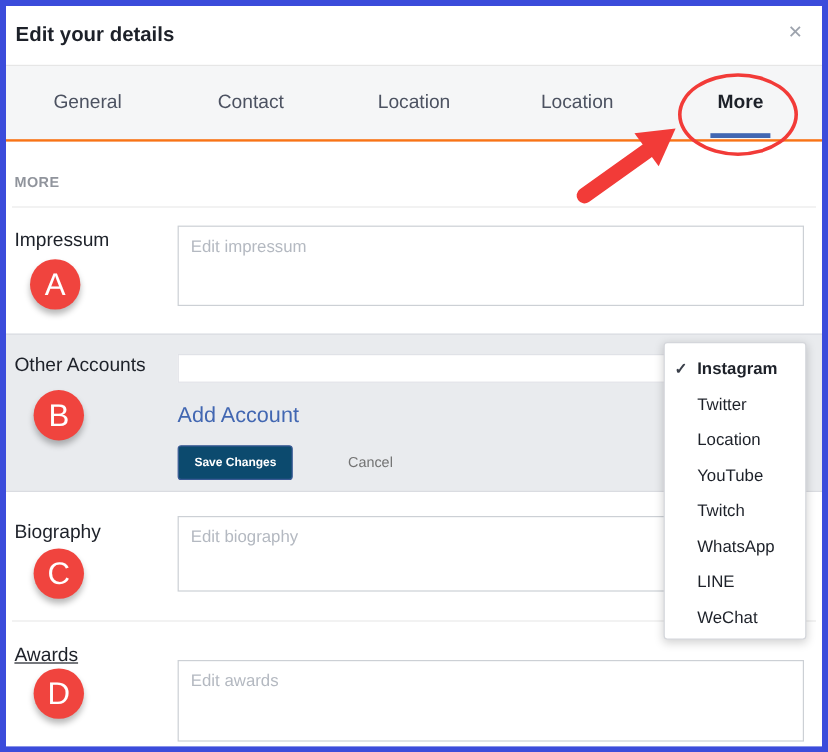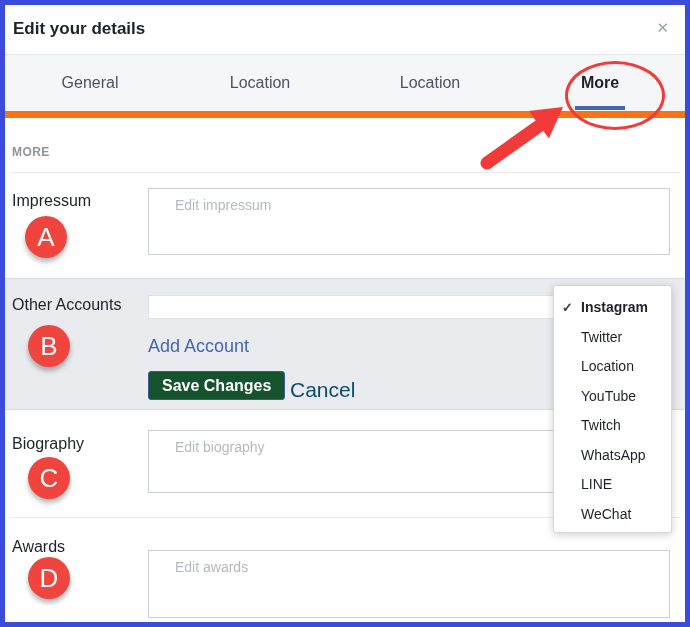--- a/index.html
+++ b/index.html
@@ -25,21 +25,21 @@
     font-size: 17px; font-weight: bold; color: #1d2129;
   }
   .dlg-close {
     position: absolute; right: 16px; top: 15px;
     font-size: 15px; color: #9da3ad; cursor: pointer; line-height: 1;
   }
 
   
   .tabbar {
     position: absolute; top: 50px; left: 0; right: 0; height: 63px;
-    background: #f5f6f7; border-bottom: 7px solid #f97316;
+    background: #f5f6f7; border-bottom: 2px solid #f97316;
     display: flex;
   }
   .tab {
     flex: 1; display: flex; align-items: center; justify-content: center;
     position: relative; font-size: 16px; color: #4c5261; cursor: pointer;
   }
   .tab.active { font-weight: bold; color: #1d2129; }
   .tab-underline {
     position: absolute; bottom: 1px; left: 50%; transform: translateX(-50%);
     width: 50px; height: 4px; background: #4267b2;
@@ -53,21 +53,21 @@
   .divider { position: absolute; left: 5px; right: 5px; height: 1px; background: #e9e9e9; }
   .divider-1 { top: 167px; }
   .divider-2 { top: 512px; }
 
   
   .field-label { position: absolute; left: 7px; font-size: 16px; color: #1d2129; }
   .fb-textarea {
     position: absolute; left: 143px; width: 522px;
     border: 1px solid #ccd0d5; border-radius: 0; background: #fff;
     font-family: "Liberation Sans", sans-serif; font-size: 14px; color: #1d2129;
-    padding: 8px 26px; resize: none; outline: none;
+    padding: 8px 10px; resize: none; outline: none;
   }
   .fb-textarea::placeholder { color: #b4b9c1; opacity: 1; }
 
   .marker {
     position: absolute; width: 42px; height: 42px; border-radius: 50%;
     background: #f0443e; color: #fff; font-size: 26px;
     display: flex; align-items: center; justify-content: center;
     box-shadow: 0 4px 5px rgba(0,0,0,.28);
   }
 
@@ -81,27 +81,27 @@
     background: #fff; border: 1px solid #e0e2e7;
     font-family: "Liberation Sans", sans-serif; font-size: 14px; color: #1d2129;
     padding: 0 8px; outline: none;
   }
   .add-account-link {
     position: absolute; left: 143px; top: 331px;
     font-size: 18px; color: #4267b2; cursor: pointer; text-decoration: none;
   }
   .save-btn {
     position: absolute; left: 143px; top: 366px; height: 29px;
-    background: #14532d; color: #fff; font-size: 16px; font-weight: bold;
+    background: #0c4a6e; color: #fff; font-size: 10px; font-weight: bold;
     font-family: "Liberation Sans", sans-serif;
     border: 1px solid #3a5a95; border-radius: 3px; padding: 0 13px; cursor: pointer;
   }
   .cancel-link {
     position: absolute; left: 285px; top: 373px;
-    font-size: 21px; color: #0c4a6e; cursor: pointer; text-decoration: none;
+    font-size: 12px; color: #737373; cursor: pointer; text-decoration: none;
   }
 
   
   .dropdown {
     position: absolute; left: 548px; top: 280px; width: 119px; height: 248px;
     background: #fff; border: 1px solid #d4d6db; border-radius: 3px;
     box-shadow: 0 2px 8px rgba(0,0,0,.18);
     padding-top: 7px; z-index: 30;
   }
   .dd-item {
@@ -132,20 +132,23 @@
 <div class="frame">
 
   <div class="dlg-header">
     <div class="dlg-title">Edit your details</div>
     <div class="dlg-close">✕</div>
   </div>
 
   <div class="tabbar">
     <div class="tab">
       <span>General</span>
+    </div>
+    <div class="tab">
+      <span>Contact</span>
     </div>
     <div class="tab">
       <span>Location</span>
     </div>
     <div class="tab">
       <span>Location</span>
     </div>
     <div class="tab active">
       <span>More</span>
       <span class="tab-underline"></span>
@@ -166,21 +169,21 @@
   <button class="save-btn">Save Changes</button>
   <a class="cancel-link">Cancel</a>
   <div class="marker" style="left:23px; top:320px;">B</div>
 
   <div class="field-label" style="top:430px;">Biography</div>
   <textarea class="fb-textarea" style="top: 425px; height: 63px;" placeholder="Edit biography"></textarea>
   <div class="marker" style="left:23px; top:452px;">C</div>
 
   <div class="divider divider-2"></div>
 
-  <div class="field-label" style="top:533px;">Awards</div>
+  <div class="field-label" style="top:533px;text-decoration:underline;">Awards</div>
   <textarea class="fb-textarea" style="top: 545px; height: 68px;" placeholder="Edit awards"></textarea>
   <div class="marker" style="left:23px; top:552px;">D</div>
 
   <div class="dropdown">
     <div class="dd-item checked">
       <span class="dd-check">✓</span>
       <span>Instagram</span>
     </div>
     <div class="dd-item">
       <span>Twitter</span>

